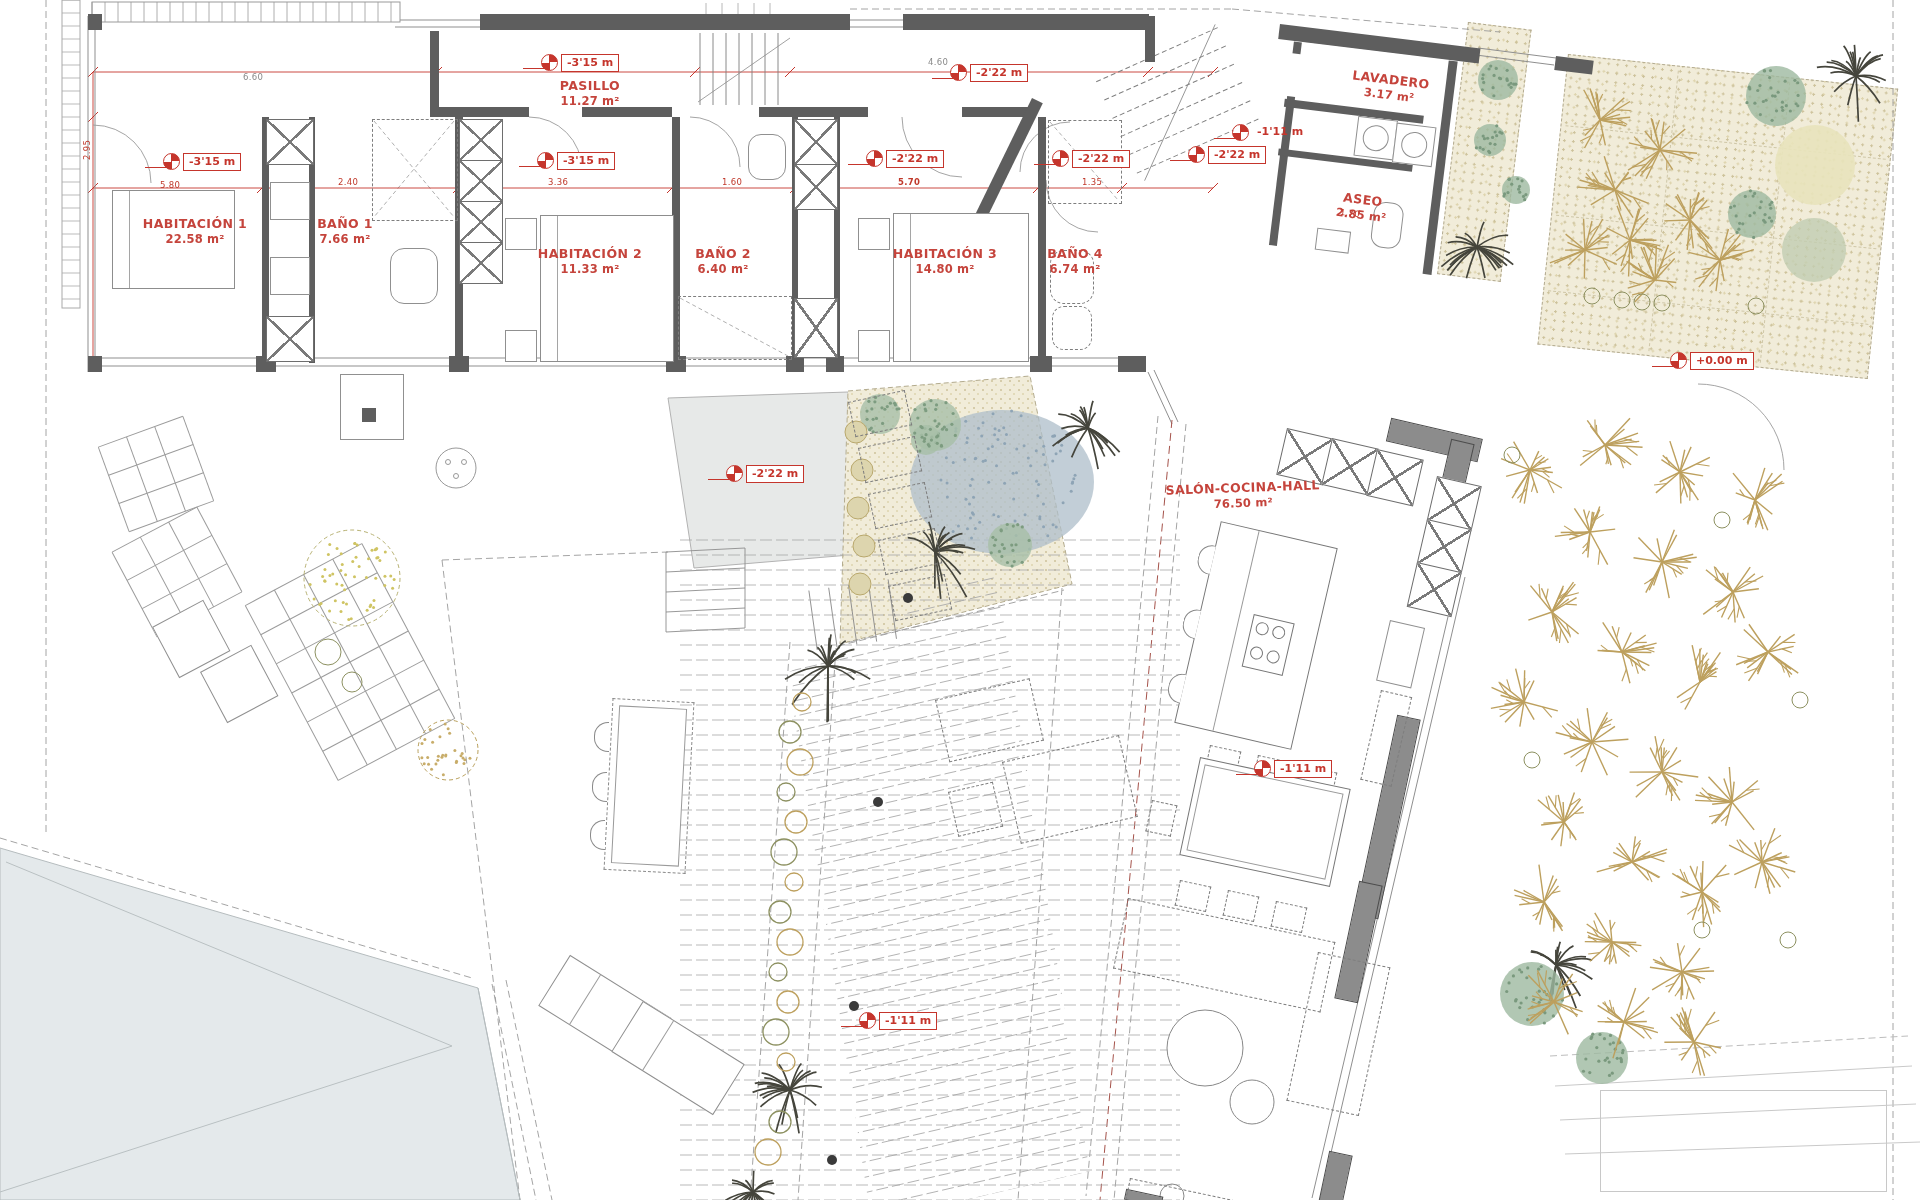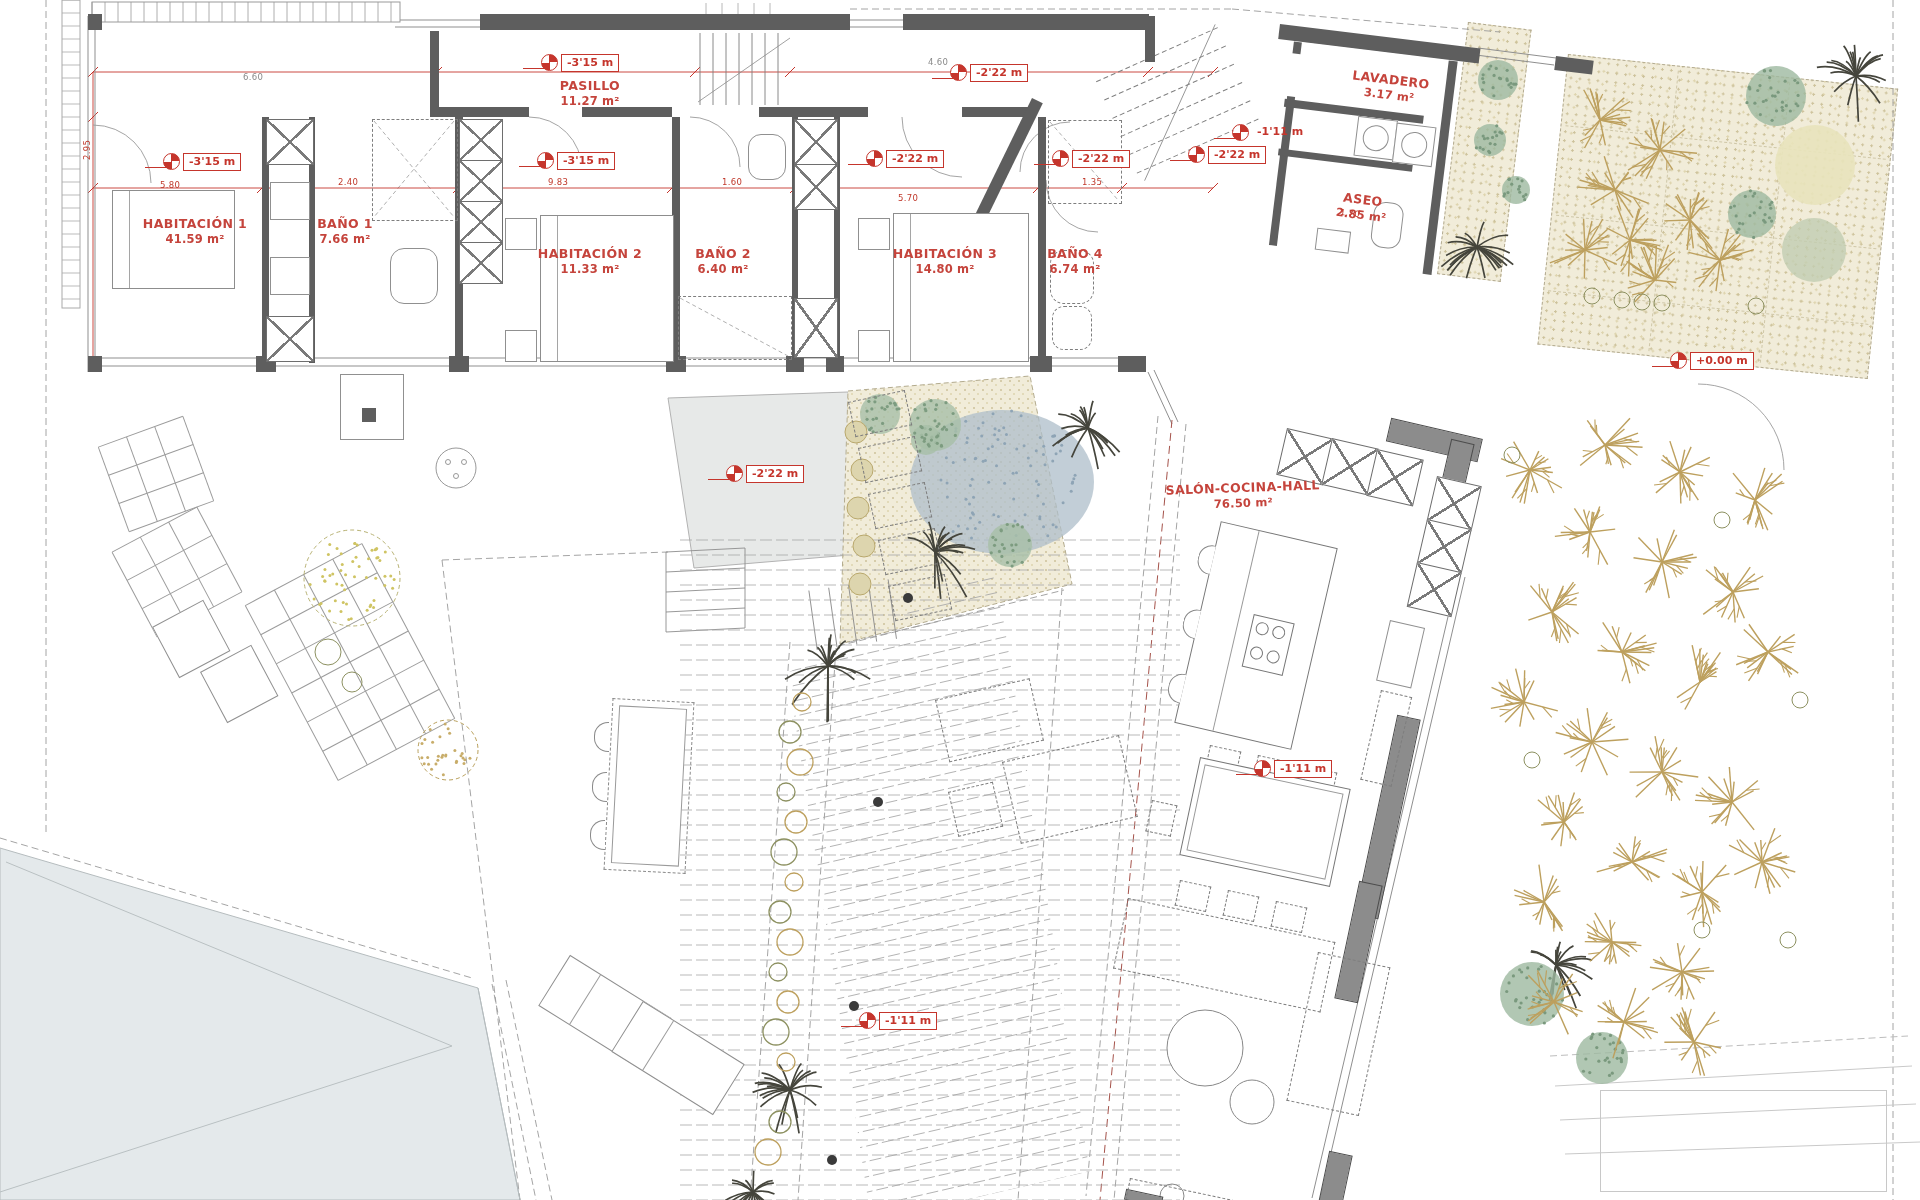--- a/index.html
+++ b/index.html
@@ -1947,21 +1947,21 @@
       <i></i>
     </div>
   <div class="lounger" style="left:648px;top:998px;width:58px;height:118px;transform:rotate(-58deg);">
       <i></i>
     </div>
 
   <div class="lightrect" style="left:1600px;top:1090px;width:285px;height:100px;"></div>
 
   <div class="lbl" style="left:105px;top:216px;width:180px;">
     <span class="rname">HABITACIÓN 1</span>
-    <span class="rarea">41.59 m²</span>
+    <span class="rarea">22.58 m²</span>
   </div>
   <div class="lbl" style="left:285px;top:216px;width:120px;">
     <span class="rname">BAÑO 1</span>
     <span class="rarea">7.66 m²</span>
   </div>
   <div class="lbl" style="left:510px;top:78px;width:160px;">
     <span class="rname">PASILLO</span>
     <span class="rarea">11.27 m²</span>
   </div>
   <div class="lbl" style="left:500px;top:246px;width:180px;">
@@ -2037,21 +2037,21 @@
       <span class="dot"></span>
       <span class="mbox">-1'11 m</span>
     </div>
   <div class="marker" style="left:859px;top:1012px;">
       <span class="dot"></span>
       <span class="mbox">-1'11 m</span>
     </div>
 
   <span class="dim abs" style="left:160px;top:168px;margin-top:12px;">5.80</span>
   <span class="dim abs" style="left:338px;top:177px;">2.40</span>
-  <span class="dim abs" style="left:548px;top:177px;">9.83</span>
+  <span class="dim abs" style="left:548px;top:177px;">3.36</span>
   <span class="dim abs" style="left:722px;top:177px;">1.60</span>
-  <span class="dim abs" style="left:898px;top:193px;">5.70</span>
+  <span class="dim abs" style="left:898px;top:177px;font-weight:bold;">5.70</span>
   <span class="dim abs" style="left:1082px;top:177px;">1.35</span>
   <span class="dim dimg abs" style="left:243px;top:72px;">6.60</span>
   <span class="dim dimg abs" style="left:928px;top:57px;">4.60</span>
   <span class="dim vdim abs" style="left:82px;top:160px;">2.95</span>
   <span class="dim abs" style="left:1340px;top:208px;transform:rotate(7deg);">1.70</span>
 </div>
 
 </body></html>

